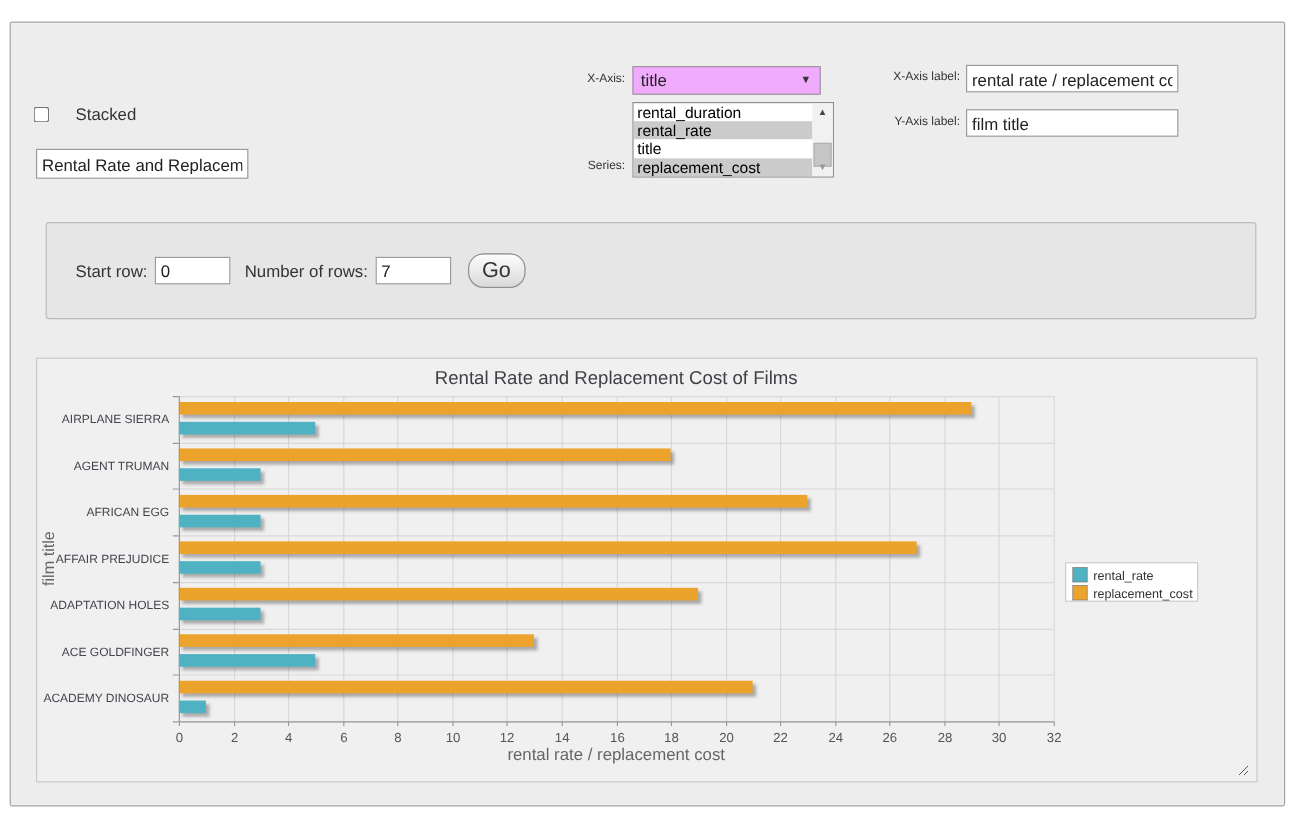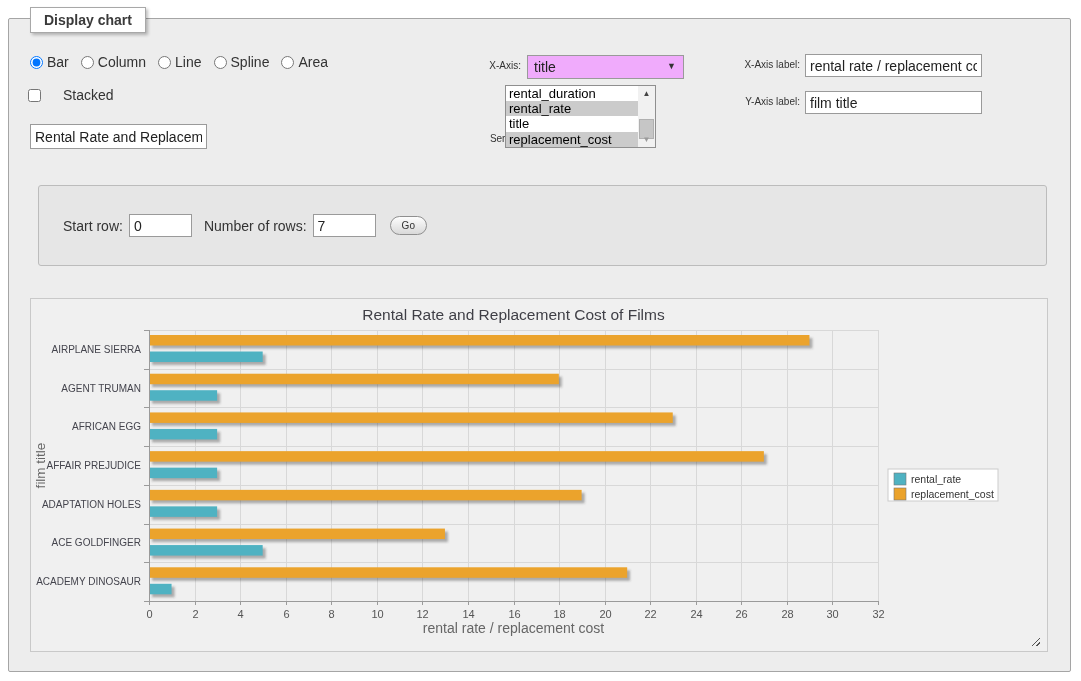--- a/index.html
+++ b/index.html
@@ -22,76 +22,53 @@
   .title-input{position:absolute;left:30px;top:124px;width:177px;height:25px;}
   .caption{position:absolute;font-size:10px;color:#333;text-align:right;}
   .cap-xaxis{left:440px;top:60px;width:81px;}
   .cap-series{left:440px;top:133px;width:81px;}
   .cap-xlabel{left:690px;top:59px;width:110px;}
   .cap-ylabel{left:690px;top:96px;width:110px;}
   .fake-select{position:absolute;left:527px;top:55px;width:157px;height:24px;background:#f0abfc;
     border:1px solid #9a9a9a;box-sizing:border-box;font-size:14px;color:#222;}
   .fake-select .val{position:absolute;left:6px;top:3px;}
   .fake-select .arrow{position:absolute;right:7px;top:5px;font-size:9px;color:#333;}
-  .listbox{position:absolute;left:505px;top:85px;width:151px;height:63px;background:#fff;
+  .listbox{position:absolute;left:527px;top:85px;width:168px;height:63px;background:#fff;
     border:1px solid #8f8f8f;box-sizing:border-box;overflow:hidden;}
   .lb-items{position:absolute;left:0;top:0;right:17px;bottom:0;}
   .lb-item{height:15.2px;line-height:15.2px;font-size:13px;padding-left:3px;color:#000;white-space:nowrap;}
   .lb-item.sel{background:#cbcbcb;}
   .lb-scroll{position:absolute;top:0;right:0;width:17px;bottom:0;background:#f1f1f1;}
   .lb-btn{position:absolute;left:0;width:17px;height:15px;text-align:center;line-height:15px;font-size:8px;}
   .lb-up{top:0;color:#444;}
   .lb-down{bottom:0;color:#9a9a9a;}
   .lb-thumb{position:absolute;left:1px;top:33px;width:15px;height:20px;background:#c6c6c6;border:1px solid #b0b0b0;box-sizing:border-box;}
   .xlabel-input{position:absolute;left:805px;top:54px;width:177px;height:23px;}
   .ylabel-input{position:absolute;left:805px;top:91px;width:177px;height:23px;}
   .rows-panel{position:absolute;left:38px;top:185px;width:1009px;height:81px;background:#e6e6e6;
     border:1px solid #bcbcbc;border-radius:3px;box-sizing:border-box;display:flex;align-items:center;
     padding-left:24px;font-size:14px;color:#333;}
   .rows-panel input{width:63px;height:23px;margin-left:6px;}
   .rows-panel .nlabel{margin-left:12px;}
-  .go-btn{margin-left:14px;font-family:"Liberation Sans",sans-serif;font-size:10px;color:#333;
+  .go-btn{margin-left:14px;font-family:"Liberation Sans",sans-serif;font-size:18px;color:#333;
     background:linear-gradient(#fdfdfd,#d9d9d9);border:1px solid #8f8f8f;border-radius:13px;
     padding:3px 11px;cursor:pointer;}
   .chart-panel{position:absolute;left:30px;top:298px;width:1018px;height:354px;background:#f0f0f0;
     border:1px solid #c9c9c9;box-sizing:border-box;}
   .chart-panel svg{display:block;font-family:"Liberation Sans",sans-serif;}
   .resize-grip{position:absolute;right:7px;bottom:5px;width:9px;height:9px;
     background:repeating-linear-gradient(-45deg,transparent 0 2px,#555 2px 3px);
     clip-path:polygon(100% 0,100% 100%,0 100%);cursor:nwse-resize;}
 </style>
 </head>
 <body>
 
 <div class="page">
   <div class="fieldset"></div>
-  <div class="panel-legend">Display chart</div>
-
-  <div class="radio-row">
-      <label class="radio-item">
-        <input type="radio" name="ctype" checked="" style="">
-        <span>Bar</span>
-      </label>
-      <label class="radio-item">
-        <input type="radio" name="ctype" style="">
-        <span>Column</span>
-      </label>
-      <label class="radio-item">
-        <input type="radio" name="ctype" style="">
-        <span>Line</span>
-      </label>
-      <label class="radio-item">
-        <input type="radio" name="ctype" style="">
-        <span>Spline</span>
-      </label>
-      <label class="radio-item">
-        <input type="radio" name="ctype" style="">
-        <span>Area</span>
-      </label>
-    </div>
+
 
   <label class="stacked-row">
     <input type="checkbox" style="">
     <span>Stacked</span>
   </label>
 
   <input type="text" class="title-input" value="Rental Rate and Replacement Cost of Films" style="">
 
   <div class="caption cap-xaxis">X-Axis:</div>
   <div class="fake-select">

